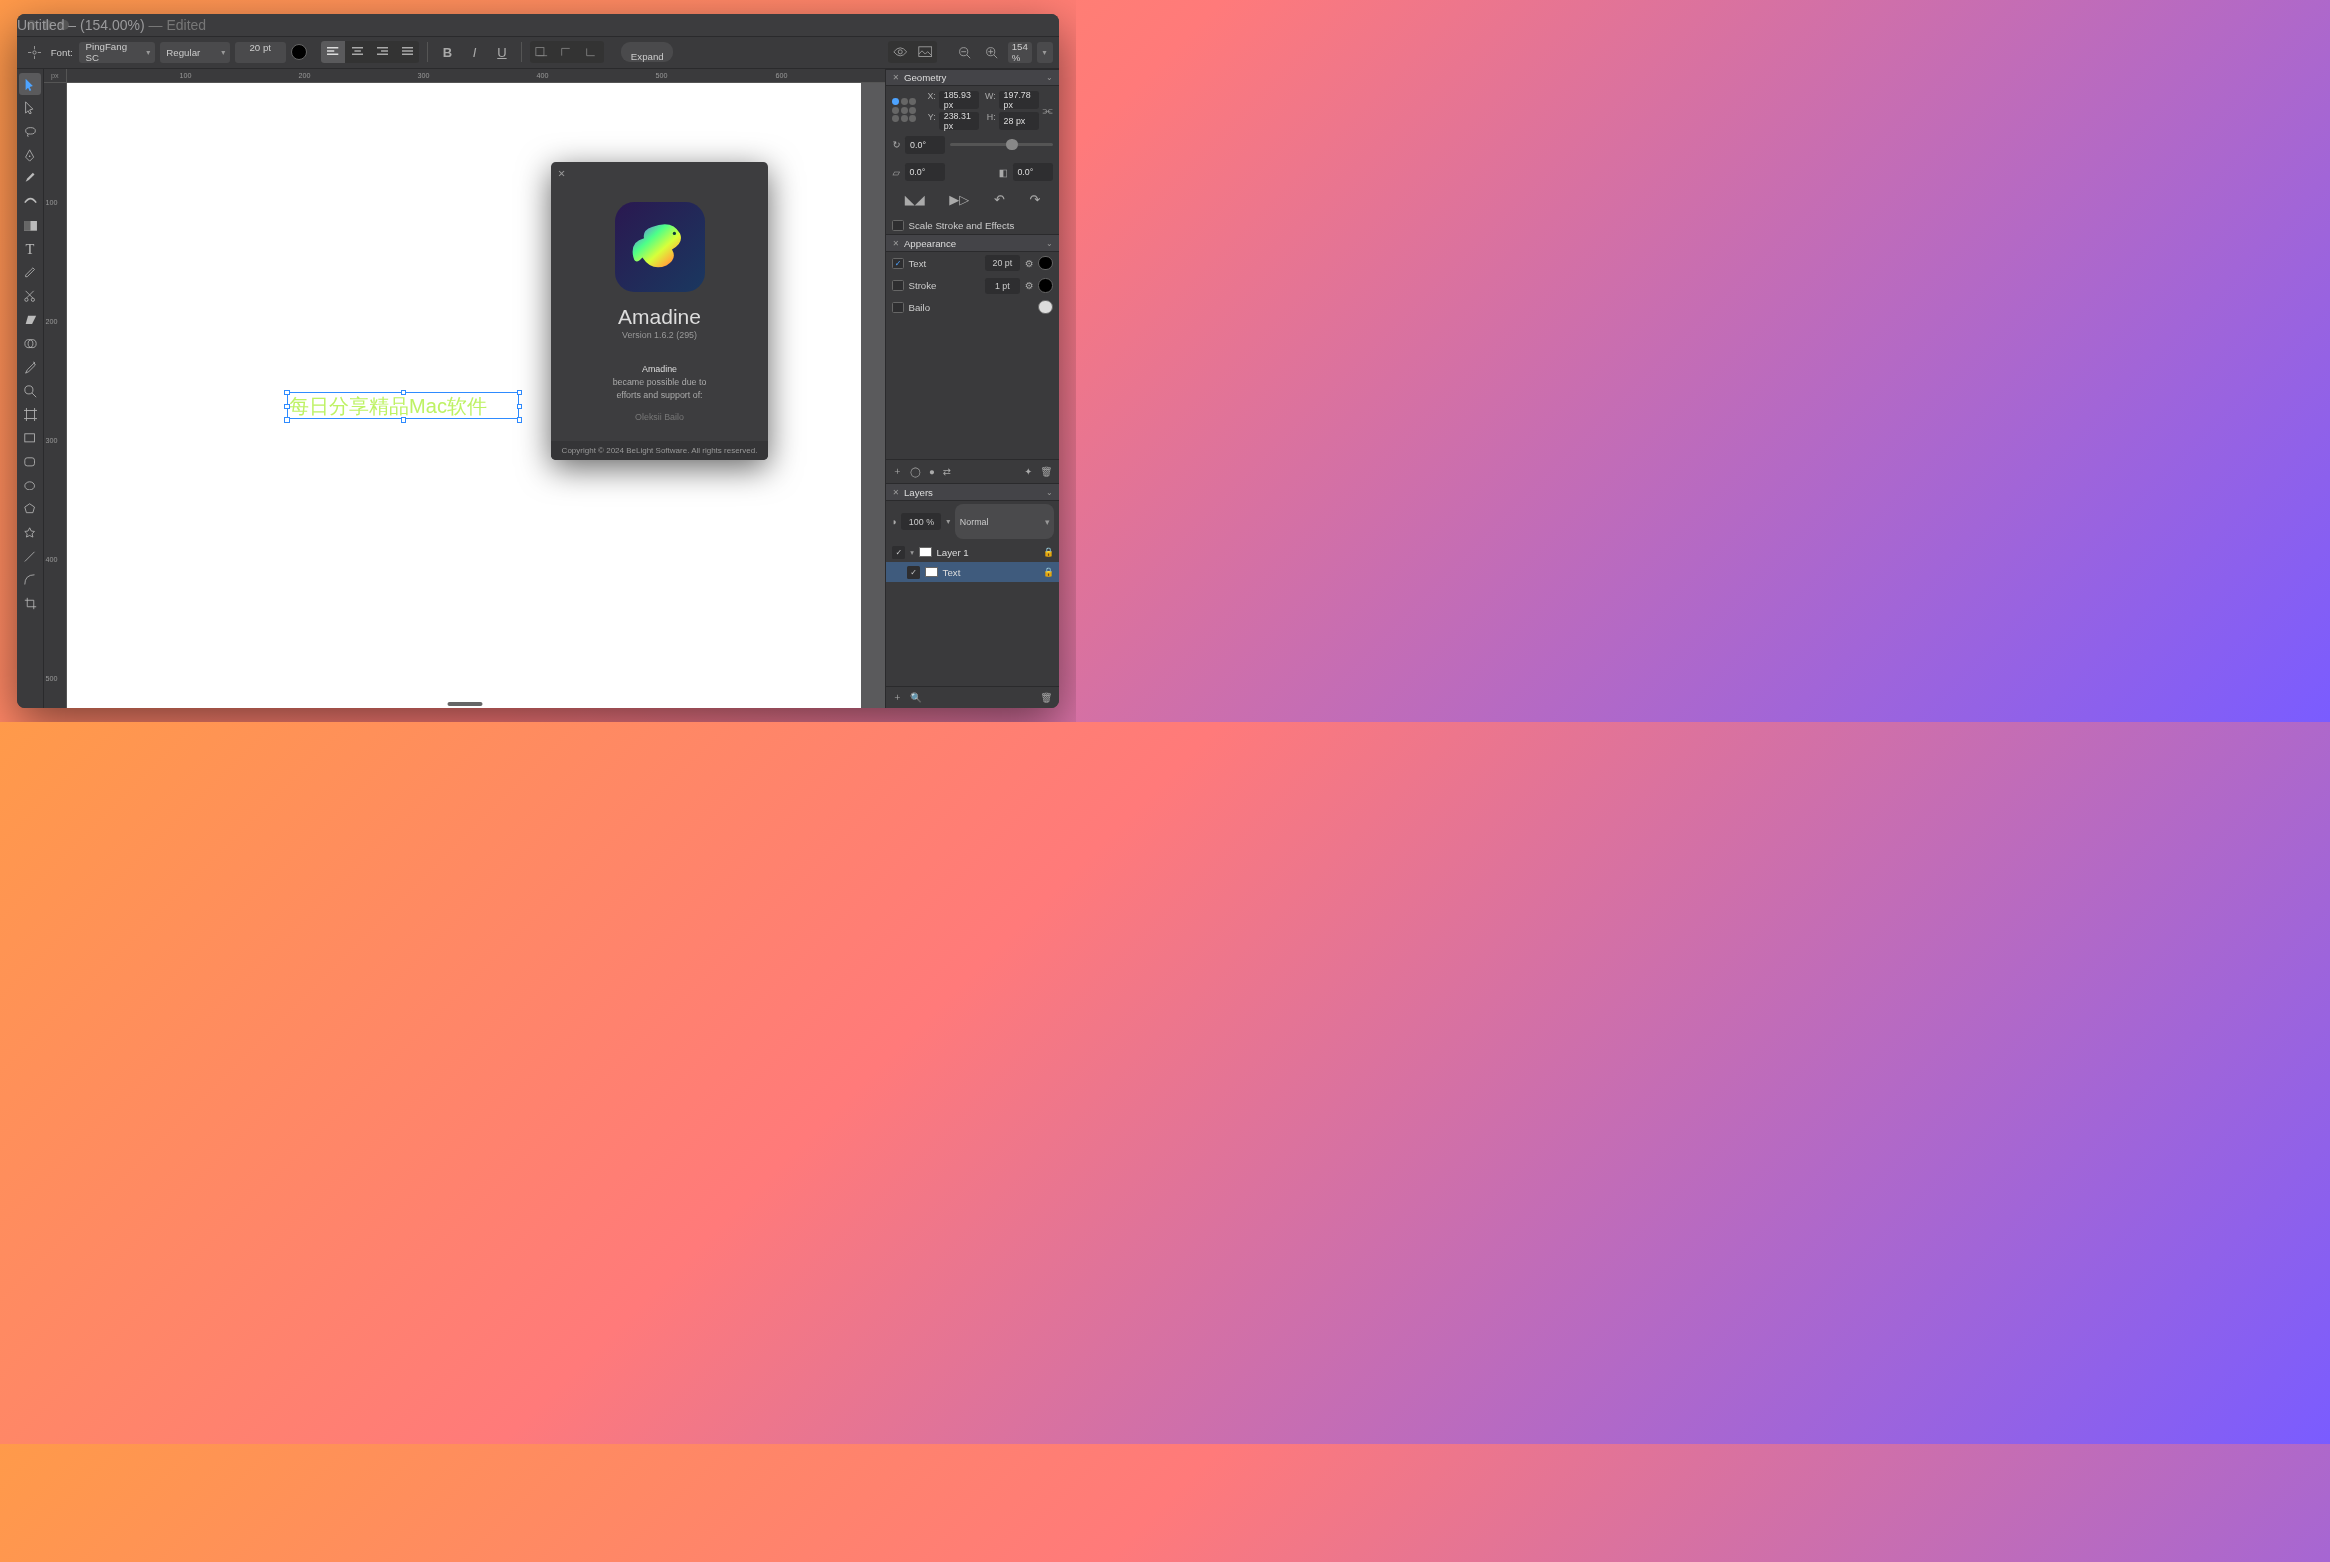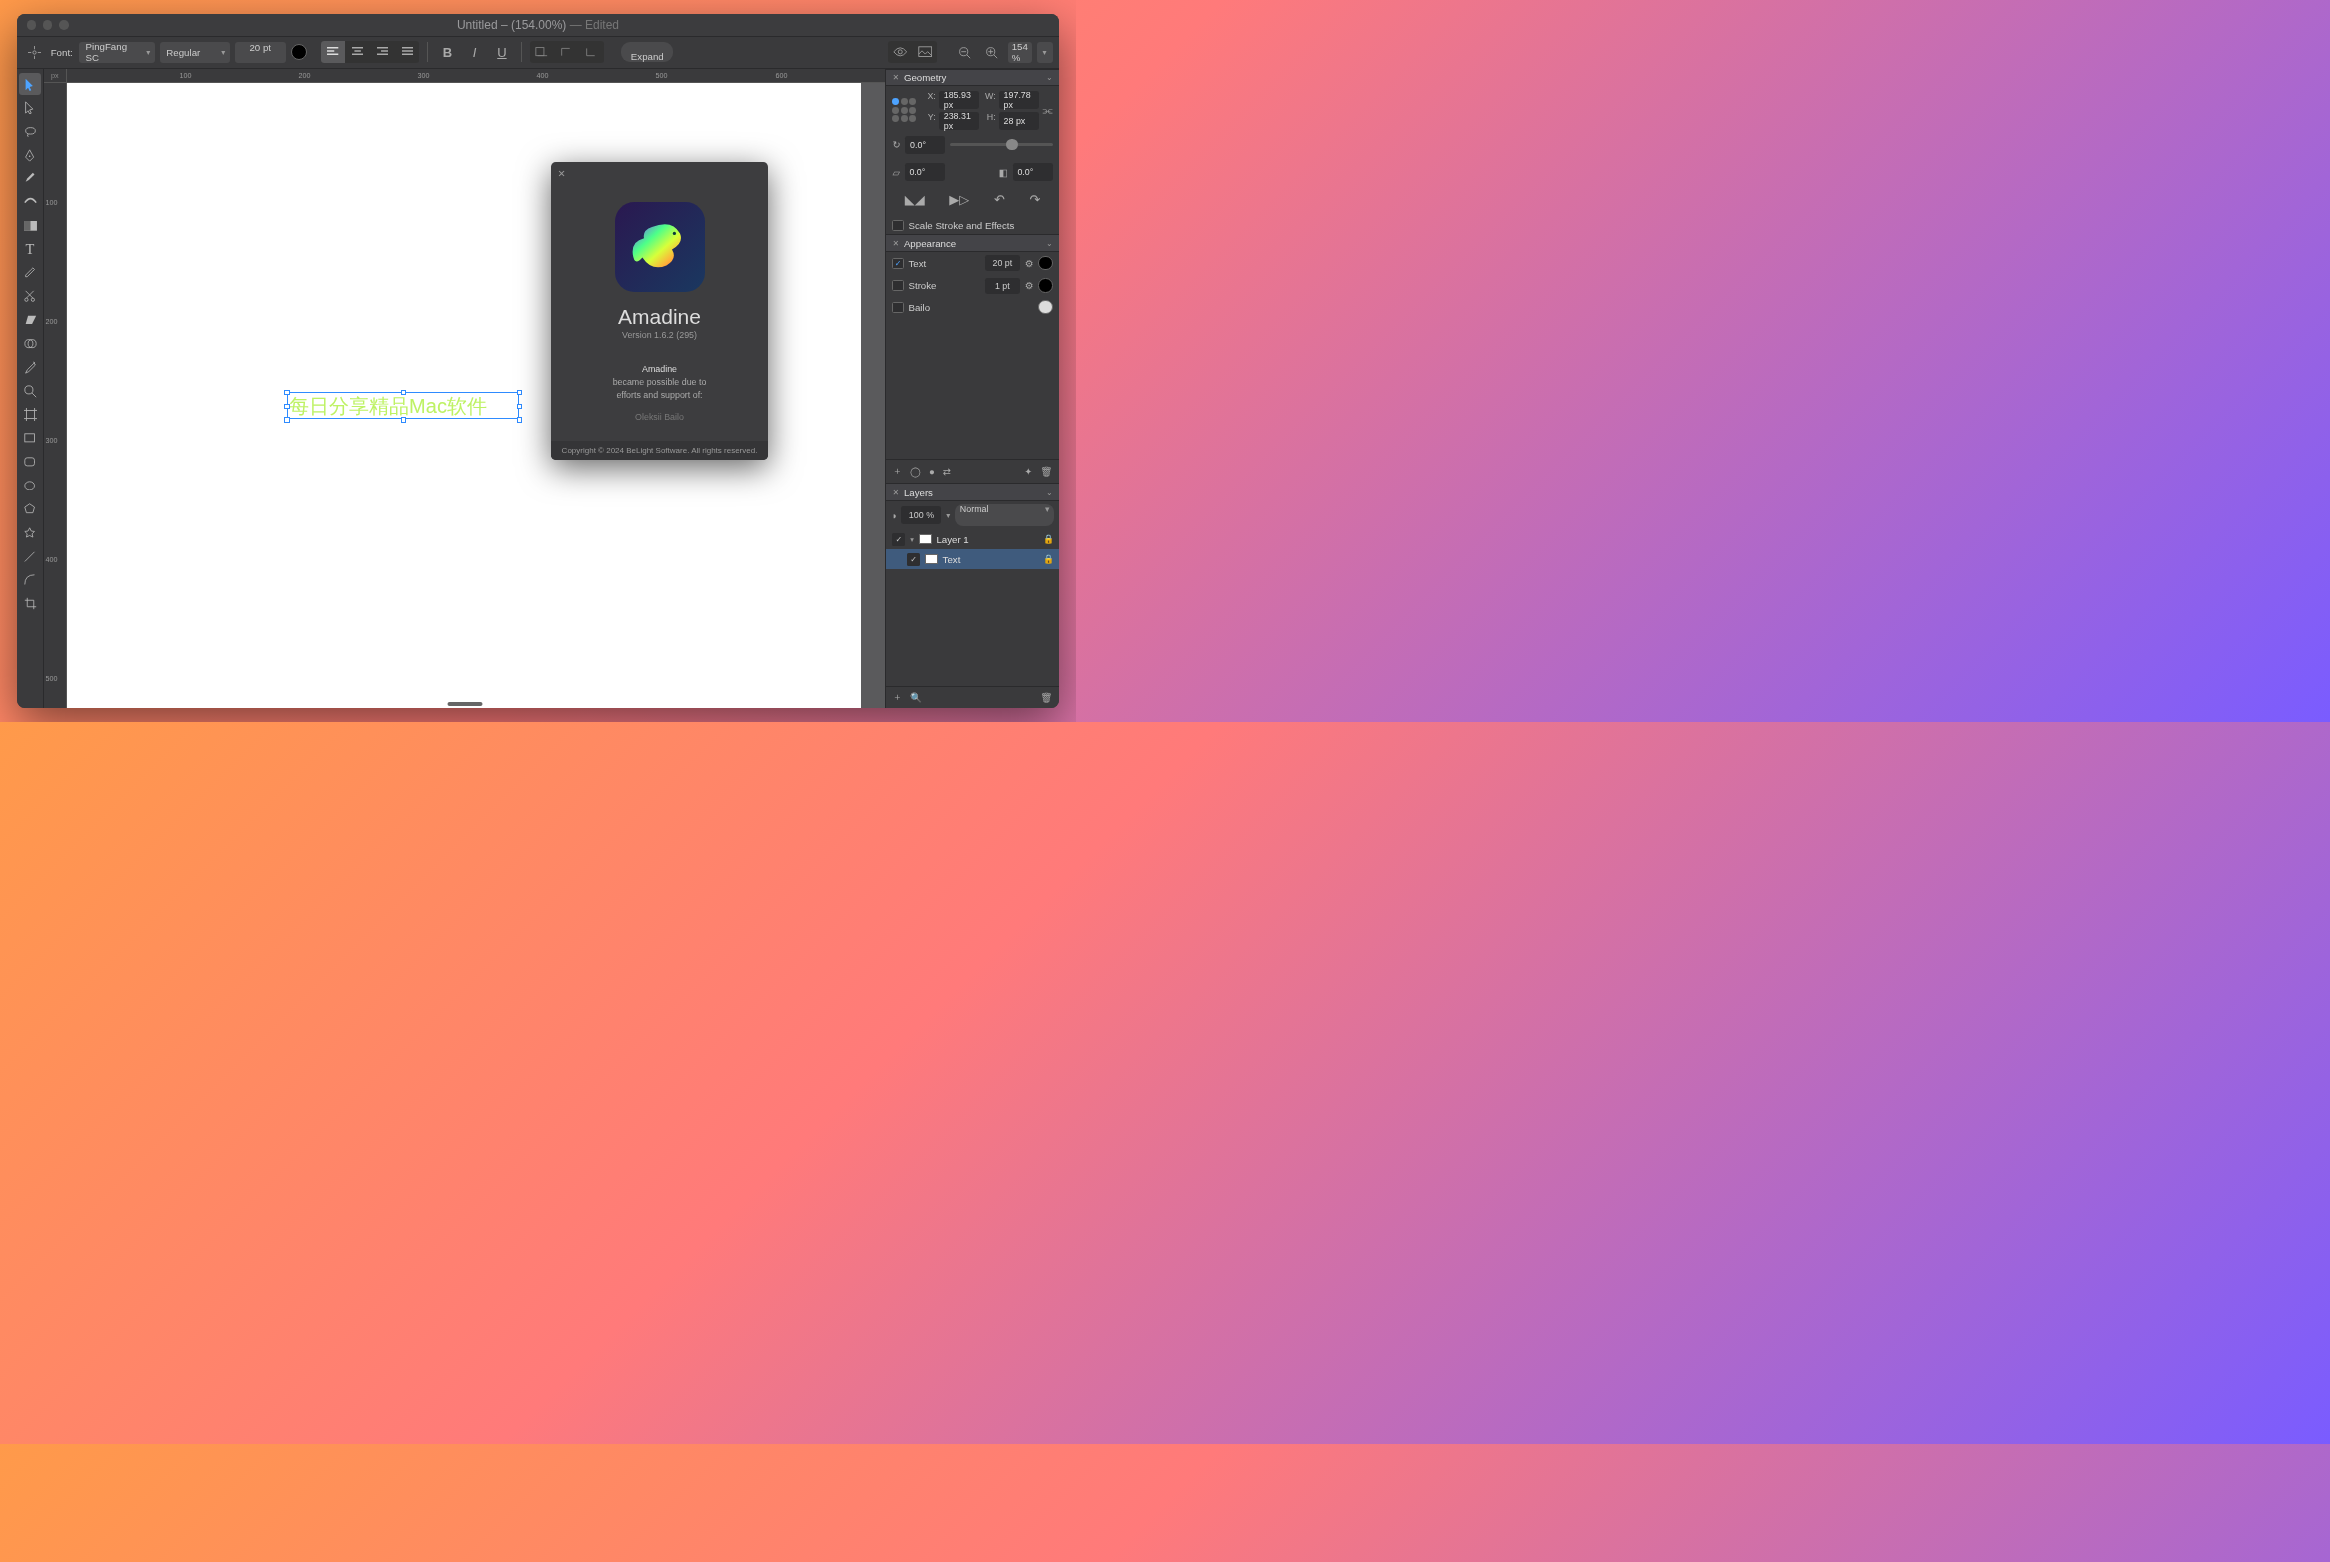--- a/index.html
+++ b/index.html
@@ -12,21 +12,21 @@
 .window {
   width: 1042px; height: 694px;
   background:#3a3a3c; border-radius:8px;
   display:flex; flex-direction:column;
   box-shadow:0 16px 48px rgba(0,0,0,.5);
   overflow:hidden; position:relative;
 }
 .title-bar{height:22.5px;background:#3c3c3e;display:flex;align-items:center;position:relative;border-bottom:0.8px solid #2a2a2c;}
 .traffic{display:flex;gap:6.4px;padding-left:9.7px}
 .traffic span{width:9.7px;height:9.7px;border-radius:50%;background:#555}
-.title-text{position:absolute;left:0;right:0;text-align:center;font-size:12px;color:#9a9a9c;pointer-events:none}
+.title-text{position:absolute;left:0;right:0;text-align:left;font-size:14px;color:#9a9a9c;pointer-events:none}
 .title-text .editing{color:#777}
 .toolbar{height:32px;background:#3a3a3c;display:flex;align-items:center;padding:0 6.4px;gap:4.8px;border-bottom:0.8px solid #2a2a2c}
 .tb-icon{width:22.5px;height:22.5px;display:flex;align-items:center;justify-content:center;color:#aaa;border-radius:3.2px}
 .tb-icon.active{background:#5a5a5c}
 .tb-select{height:21px;background:#4a4a4c;border:none;border-radius:3.2px;color:#ccc;font-size:9.7px;padding:0 16px 0 6.4px;position:relative;display:flex;align-items:center}
 .tb-select::after{content:"▾";position:absolute;right:4.8px;color:#999;font-size:8px}
 .tb-input{height:21px;background:#4a4a4c;border:none;border-radius:3.2px;color:#ccc;font-size:9.7px;padding:0 6.4px;width:51px;text-align:center}
 .font-label{color:#ccc;font-size:9.7px;margin-right:1.6px}
 .fill-swatch{width:16px;height:16px;border-radius:50%;background:#000;border:0.8px solid #666}
 .btn-group{display:flex;gap:0.8px;background:#333;border-radius:3.2px;overflow:hidden}
@@ -81,21 +81,21 @@
 .app-row .sw{width:14.5px;height:14.5px;border-radius:50%;border:0.8px solid #666}
 .app-row .val{width:35px;height:16px;background:#2e2e30;border-radius:2.4px;font-size:8.9px;display:flex;align-items:center;justify-content:center}
 .app-row .gear{color:#aaa}
 .app-row .lbl{flex:1}
 .app-foot{height:24px;border-top:0.8px solid #2a2a2c;display:flex;align-items:center;padding:0 6.4px;gap:8px;color:#aaa}
 .app-foot .r{margin-left:auto;display:flex;gap:8px}
 
 .layers-body{flex:1;display:flex;flex-direction:column;min-height:0}
 .layer-opts{display:flex;align-items:center;padding:3.2px 4.8px;gap:4.8px}
 .layer-opts .op{width:40px;height:17.7px;background:#2e2e30;border-radius:2.4px;font-size:8.9px;display:flex;align-items:center;justify-content:center}
-.layer-opts .blend{flex:1;height:22px;background:#4a4a4c;border-radius:8px;font-size:8.9px;display:flex;padding:0 4.8px;position:relative}
+.layer-opts .blend{flex:1;height:35px;background:#4a4a4c;border-radius:8px;font-size:8.9px;display:flex;align-items:center;padding:0 4.8px;position:relative}
 .layer-opts .blend::after{content:"▾";position:absolute;right:4.8px;color:#999}
 .layer-tree{flex:1;overflow:auto}
 .layer-row{display:flex;align-items:center;height:20px;padding:0 4.8px;gap:4.8px;color:#ddd;font-size:9.7px}
 .layer-row.sel{background:#3f5b7d}
 .layer-row .vis{width:13px;height:13px;background:#2e2e30;border-radius:1.6px;display:flex;align-items:center;justify-content:center;font-size:8px;color:#ccc}
 .layer-row .thumb{width:13px;height:9.7px;background:#fff;border:0.8px solid #666}
 .layer-row .disc{color:#999;font-size:7.2px}
 .layer-row .lock{margin-left:auto;color:#777;font-size:8.9px}
 .layers-foot{height:22.5px;border-top:0.8px solid #2a2a2c;display:flex;align-items:center;padding:0 6.4px;gap:8px;color:#aaa}
 .layers-foot .r{margin-left:auto}

